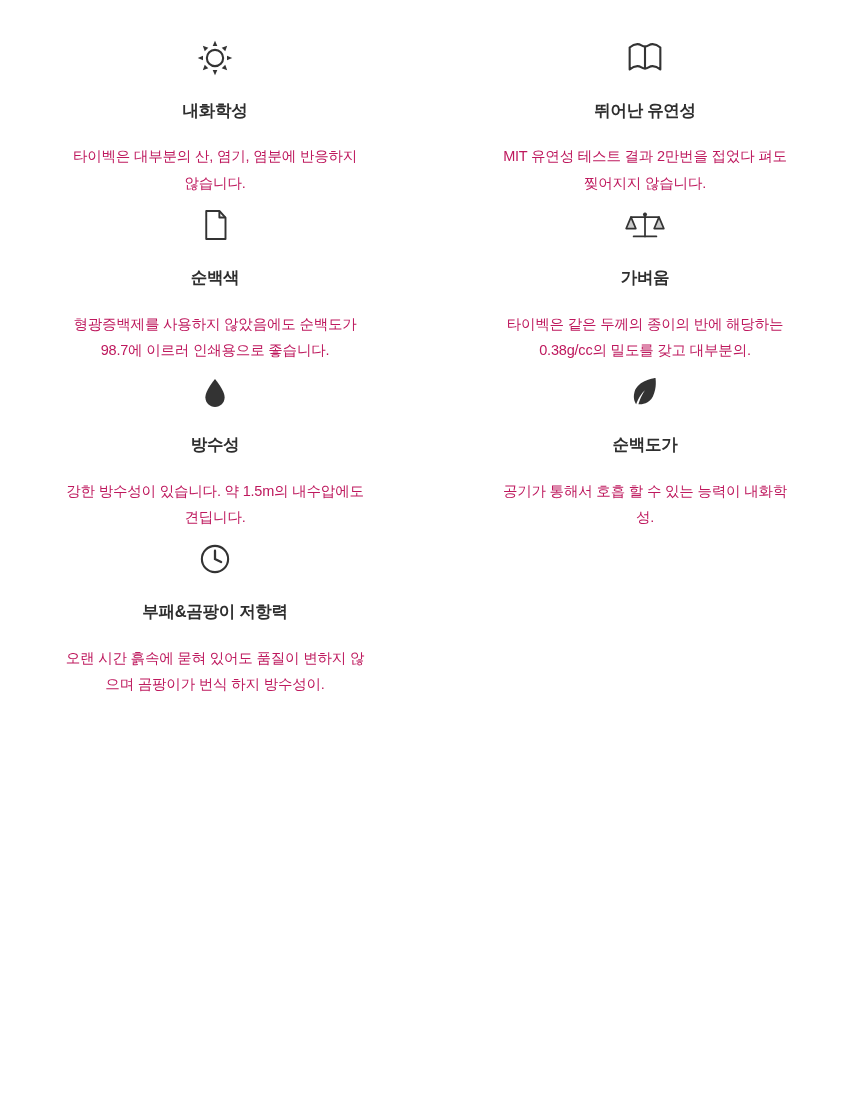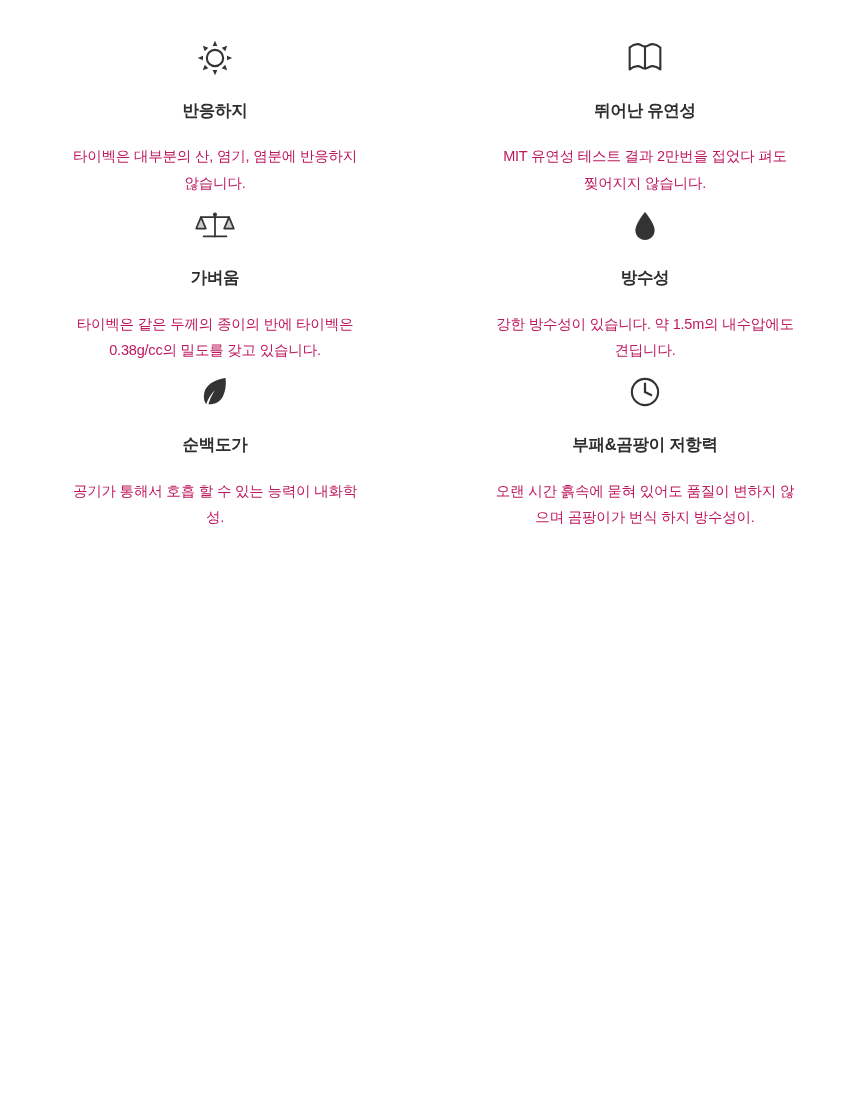--- a/index.html
+++ b/index.html
@@ -69,50 +69,60 @@
         <path d="M24 6 L26.4 11.5 L21.6 11.5 Z" fill="#333333" stroke="none"></path>
         <path d="M24 42 L21.6 36.5 L26.4 36.5 Z" fill="#333333" stroke="none"></path>
         <path d="M6 24 L11.5 21.6 L11.5 26.4 Z" fill="#333333" stroke="none"></path>
         <path d="M42 24 L36.5 26.4 L36.5 21.6 Z" fill="#333333" stroke="none"></path>
         <path d="M11.3 11.3 L17 13.3 L13.3 17 Z" fill="#333333" stroke="none"></path>
         <path d="M36.7 11.3 L34.7 17 L31 13.3 Z" fill="#333333" stroke="none"></path>
         <path d="M11.3 36.7 L13.3 31 L17 34.7 Z" fill="#333333" stroke="none"></path>
         <path d="M36.7 36.7 L31 34.7 L34.7 31 Z" fill="#333333" stroke="none"></path>
       </svg>
     </span>
-    <div class="feature-title">반응하지</div>
+    <div class="feature-title">내화학성</div>
     <div class="feature-desc">타이벡은 대부분의 산, 염기, 염분에 반응하지 않습니다.</div>
   </div>
 
   <div class="feature row-1">
     <span class="feature-icon">
       <svg width="46" height="46" viewBox="0 0 48 48" fill="none" stroke="#333333" stroke-width="2.2" stroke-linecap="round" stroke-linejoin="round">
         <path d="M8 13 C8 13 12 9.5 16 9.5 C20 9.5 20.5 12 24 12 C27.5 12 28 9.5 32 9.5 C36 9.5 40 13 40 13 L40 36 C40 36 36 32.5 32 32.5 C28 32.5 27.5 35 24 35 C20.5 35 20 32.5 16 32.5 C12 32.5 8 36 8 36 Z"></path>
         <path d="M24 12 L24 35"></path>
       </svg>
     </span>
     <div class="feature-title">뛰어난 유연성</div>
     <div class="feature-desc">MIT 유연성 테스트 결과 2만번을 접었다 펴도 찢어지지 않습니다.</div>
   </div>
 
 
+  <div class="feature row-2">
+    <span class="feature-icon">
+      <svg width="42" height="42" viewBox="0 0 48 48" fill="none" stroke="#333333" stroke-width="2.2" stroke-linejoin="round">
+        <path d="M14 8 L29 8 L36 15.5 L36 40 L14 40 Z"></path>
+        <path d="M29 8 L29 15.5 L36 15.5"></path>
+      </svg>
+    </span>
+    <div class="feature-title">순백색</div>
+    <div class="feature-desc">형광증백제를 사용하지 않았음에도 순백도가 98.7에 이르러 인쇄용으로 좋습니다.</div>
+  </div>
 
   <div class="feature row-3">
     <span class="feature-icon">
       <svg width="46" height="42" viewBox="0 0 48 48" fill="none" stroke="#333333" stroke-width="2" stroke-linecap="round" stroke-linejoin="round">
         <line x1="24" y1="11" x2="24" y2="37"></line>
         <line x1="11" y1="37" x2="37" y2="37"></line>
         <line x1="8" y1="15" x2="40" y2="15"></line>
         <path d="M8 15 L2.5 28 L13.5 28 Z" fill="#333333" fill-opacity="0.25"></path>
         <path d="M40 15 L34.5 28 L45.5 28 Z" fill="#333333" fill-opacity="0.25"></path>
         <circle cx="24" cy="12" r="2.3" fill="#333333" stroke="none"></circle>
       </svg>
     </span>
     <div class="feature-title">가벼움</div>
-    <div class="feature-desc">타이벡은 같은 두께의 종이의 반에 타이벡은 0.38g/cc의 밀도를 갖고 있습니다.</div>
+    <div class="feature-desc">타이벡은 같은 두께의 종이의 반에 해당하는 0.38g/cc의 밀도를 갖고 대부분의.</div>
   </div>
 
   <div class="feature row-3">
     <span class="feature-icon">
       <svg width="34" height="42" viewBox="0 0 36 48" fill="#333333" stroke="none">
         <path d="M18 9 C18 9 29 22 29 30 C29 36.5 24 41 18 41 C12 41 7 36.5 7 30 C7 22 18 9 18 9 Z"></path>
       </svg>
     </span>
     <div class="feature-title">방수성</div>
     <div class="feature-desc">강한 방수성이 있습니다. 약 1.5m의 내수압에도 견딥니다.</div>

